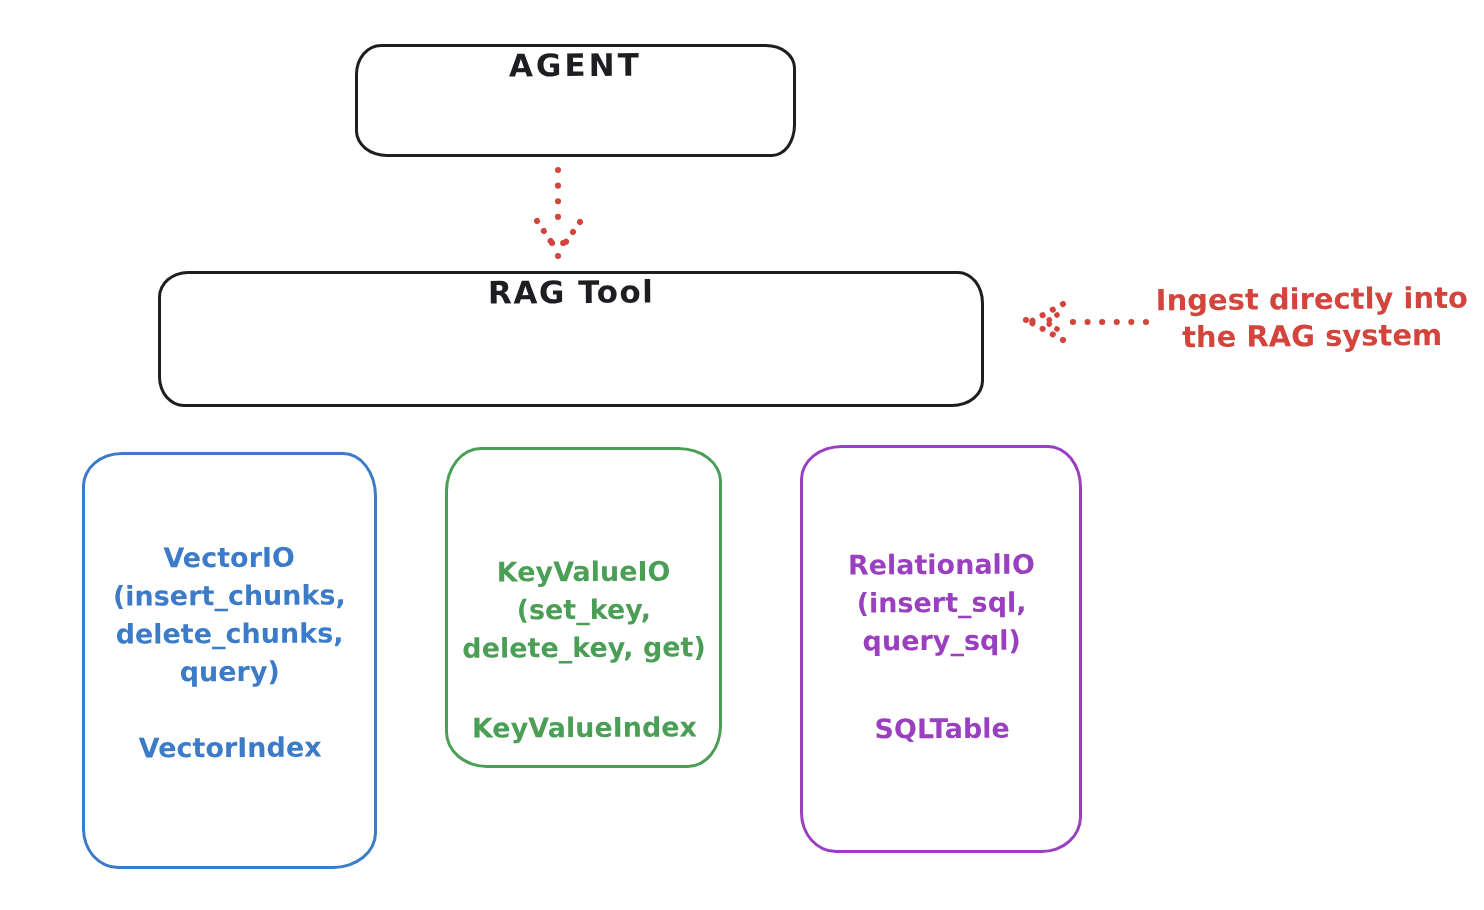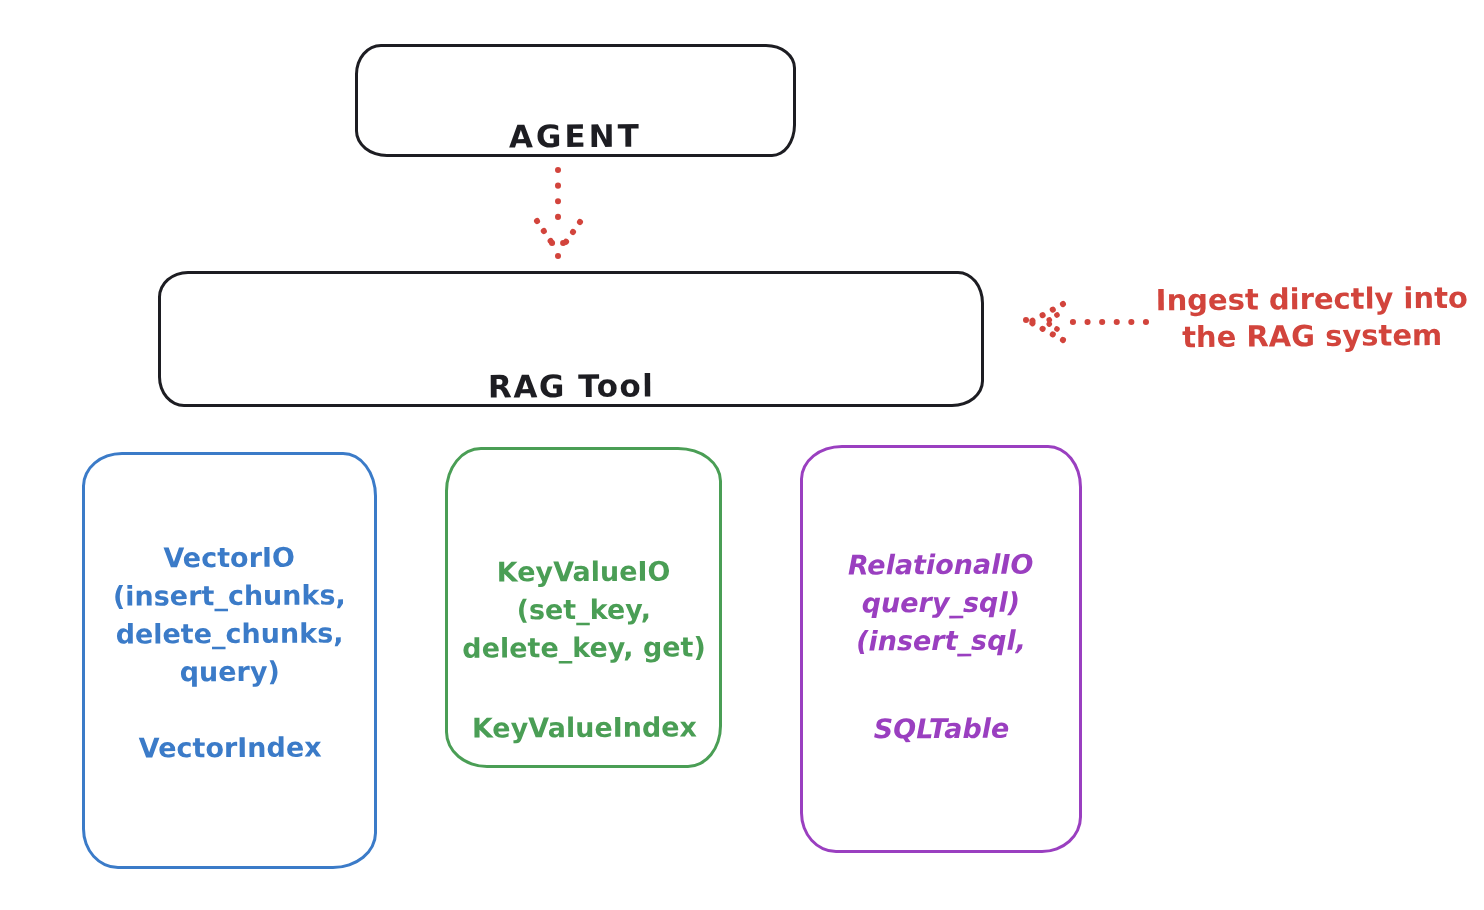--- a/index.html
+++ b/index.html
@@ -21,21 +21,21 @@
     position: absolute;
     left: 0; top: 0;
     width: 1484px; height: 910px;
     pointer-events: none;
   }
   .box {
     position: absolute;
     background: #ffffff;
     box-sizing: border-box;
     display: flex;
-    align-items: flex-end;
+    align-items: flex-start;
     justify-content: center;
   }
   .agent-box {
     left: 355px; top: 44px;
     width: 441px; height: 113px;
     border: 3.4px solid #1d1d22;
     border-radius: 26px 30px 24px 32px / 30px 24px 32px 26px;
   }
   .rag-box {
     left: 158px; top: 271px;
@@ -81,21 +81,20 @@
     color: #4a9e55;
   }
   .io-box.keyvalue .io-text { padding-top: 103px; }
   .io-box.keyvalue .index-label { margin-top: 42px; }
   .io-box.relational {
     left: 800px; top: 445px;
     width: 282px; height: 408px;
     border: 3.2px solid #9a3fc0;
     border-radius: 42px 34px 40px 36px / 34px 42px 36px 40px;
     color: #9a3fc0;
-    font-style: italic;
   }
   .io-box.relational .io-text { padding-top: 98px; }
   .io-box.relational .index-label { margin-top: 50px; }
   .annotation {
     position: absolute;
     left: 1138px; top: 281px;
     width: 348px;
     text-align: center;
     color: #d2443c;
     font-size: 29px;
@@ -157,19 +156,19 @@
       <div>KeyValueIO</div>
       <div>(set_key,</div>
       <div>delete_key, get)</div>
       <div class="index-label">KeyValueIndex</div>
     </div>
   </div>
 
   <div class="box io-box relational">
     <div class="io-text">
       <div>RelationalIO</div>
+      <div>(insert_sql,</div>
       <div>query_sql)</div>
-      <div>(insert_sql,</div>
       <div class="index-label">SQLTable</div>
     </div>
   </div>
 
 </div>
 
 </body></html>

